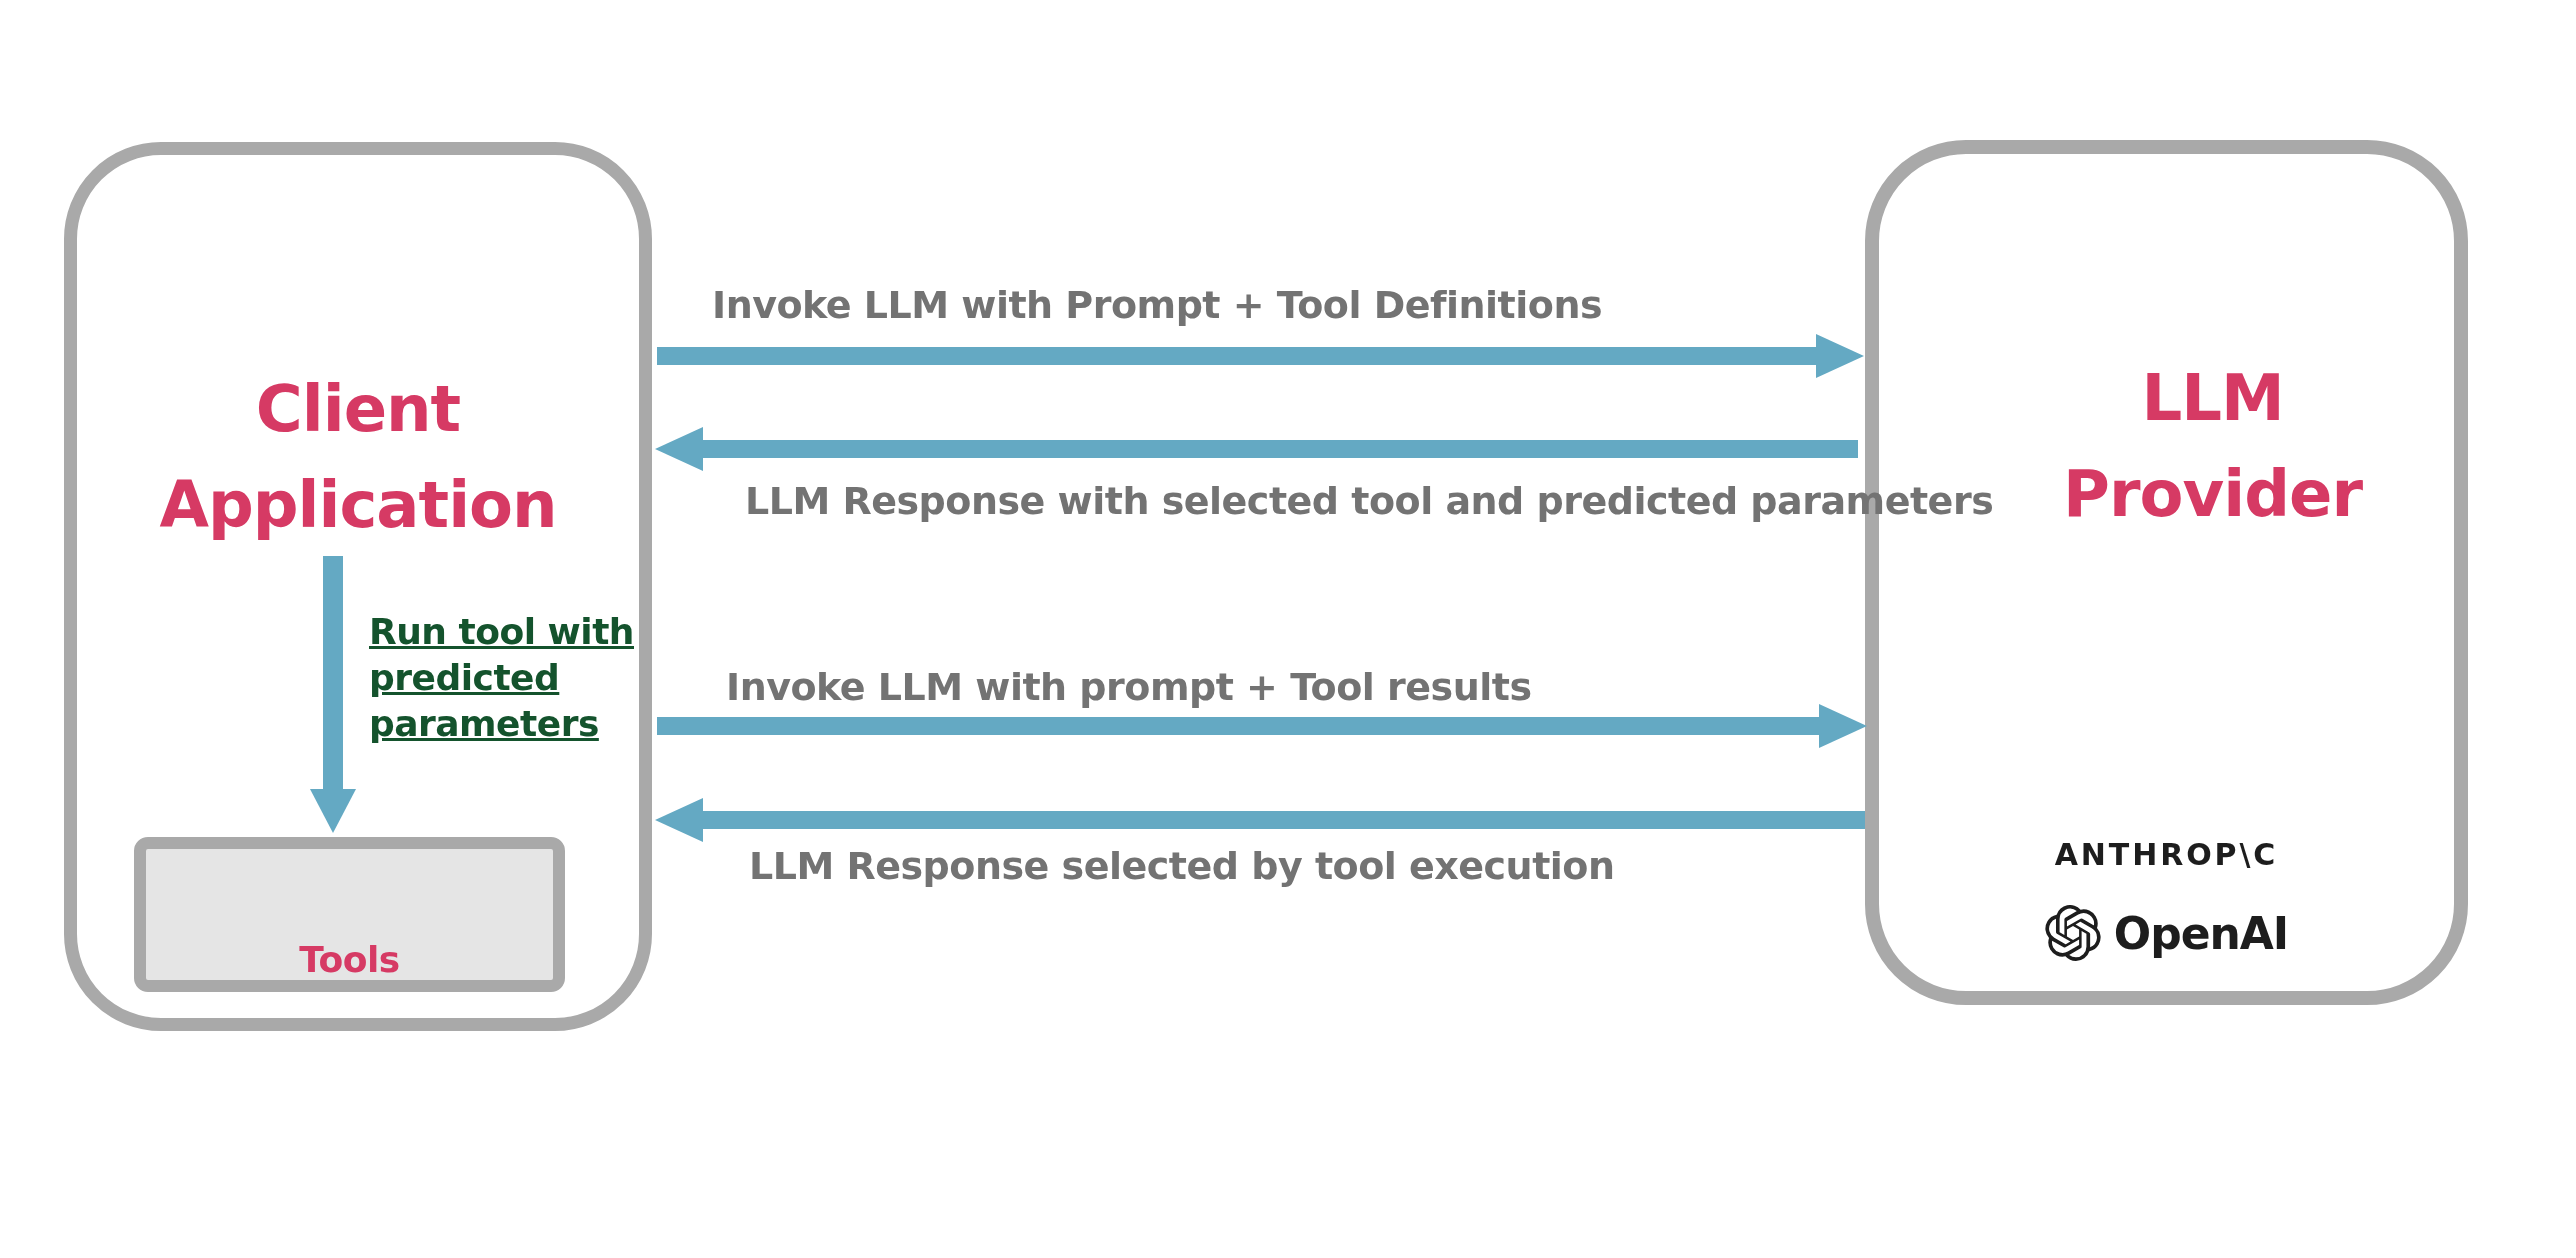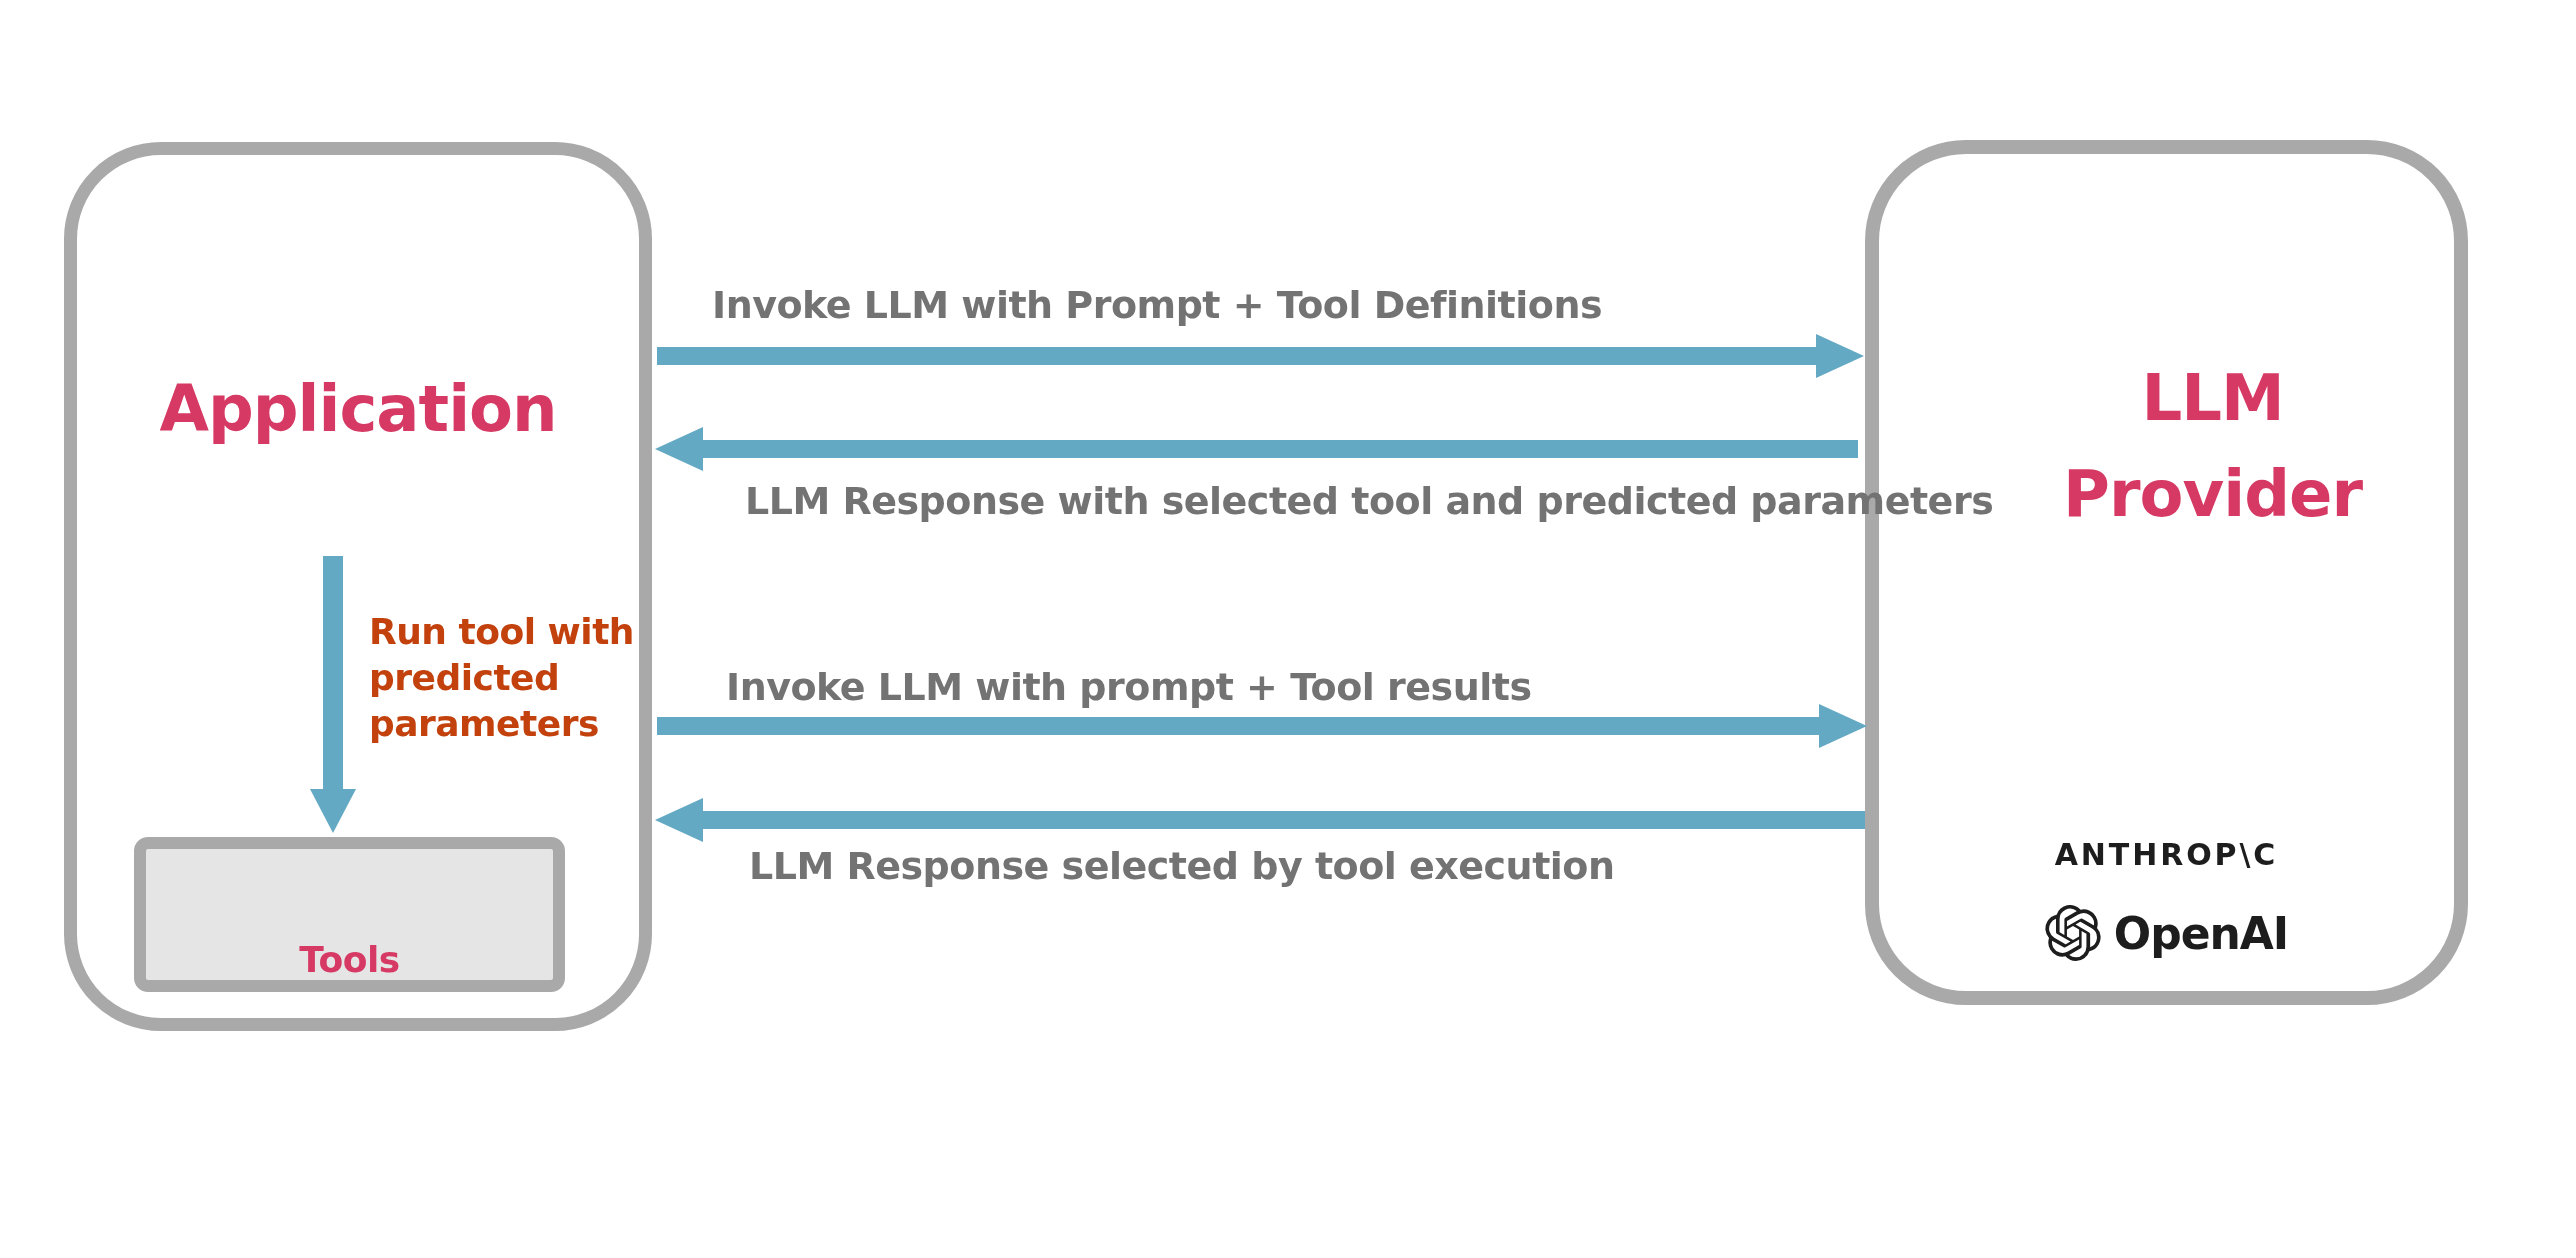--- a/index.html
+++ b/index.html
@@ -42,22 +42,22 @@
     font-weight:700;
     font-size:38px;
     letter-spacing:-0.5px;
     white-space:nowrap;
   }
   .tools-label{
     color:#d63a64;font-weight:700;font-size:36px;letter-spacing:-0.5px;
   }
   .run-tool-label{
     position:absolute;left:369px;top:609px;
-    color:#c2410c;font-weight:700;font-size:36px;line-height:46px;
-    letter-spacing:-0.5px;white-space:nowrap;
+    color:#14532d;font-weight:700;font-size:36px;line-height:46px;
+    letter-spacing:-0.5px;white-space:nowrap;text-decoration:underline;
   }
   
   .arrow{position:absolute;display:flex;align-items:center;height:44px;}
   .arrow .shaft{flex:1;height:17.4px;background:#64a9c3;}
   .arrow .head-right{
     width:0;height:0;
     border-top:22px solid transparent;
     border-bottom:22px solid transparent;
     border-left:48px solid #64a9c3;
   }
@@ -100,20 +100,21 @@
     white-space:nowrap;
   }
 </style>
 </head>
 <body>
 
 <div class="canvas">
 
   <div class="entity-box box-client"></div>
   <div class="title title-client">
+    <div>Client</div>
     <div>Application</div>
   </div>
 
   <div class="v-arrow">
     <div class="v-shaft"></div>
     <div class="v-head"></div>
   </div>
   <div class="run-tool-label">
     <div>Run tool with</div>
     <div>predicted</div>

